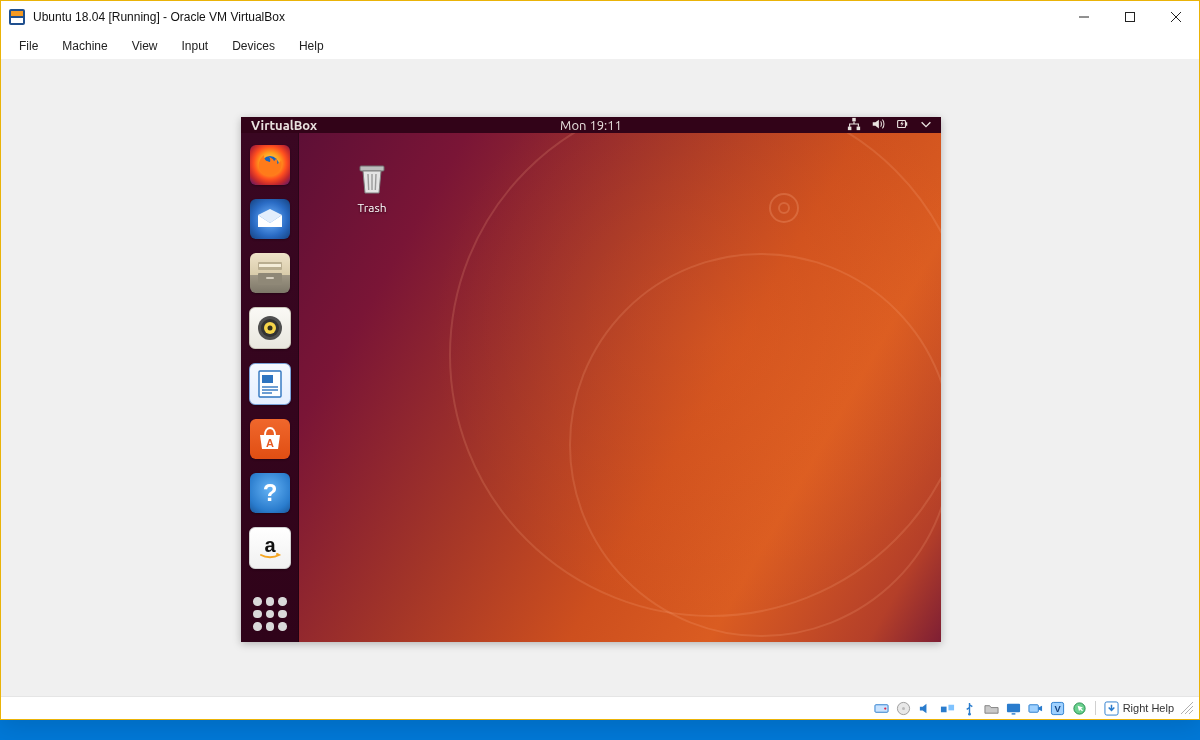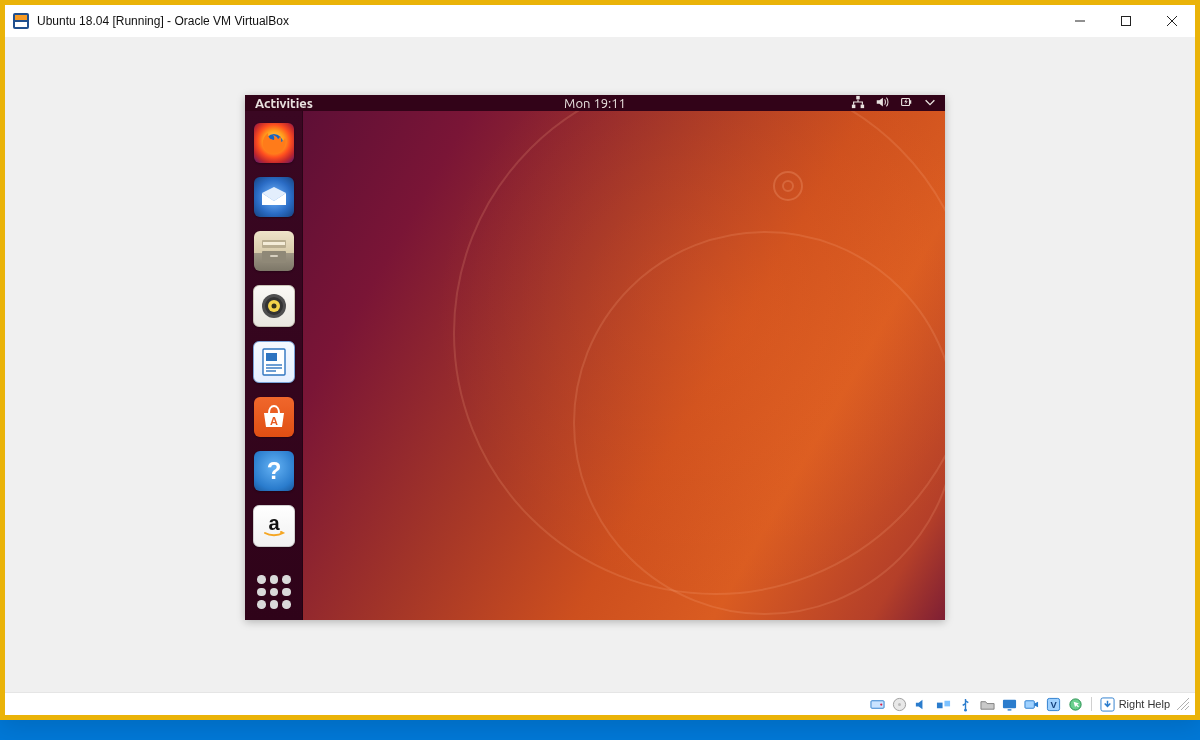--- a/index.html
+++ b/index.html
@@ -6,21 +6,21 @@
   body{background:#0178d7;}
   
   
   .win-notch{position:absolute;right:0;top:80px;width:16px;height:540px;background:#0b3f76;}
   
   
   .vbox-window{
     position:absolute;
     left:0;top:0;right:0;bottom:20px;
     background:#ffffff;
-    border:5px solid #eab308;
+    border:1px solid #eab308;
     box-shadow:0 6px 24px rgba(0,0,0,.12);
     display:flex;flex-direction:column;
   }
   
   
   .titlebar{
     height:32px;
     display:flex;align-items:center;
     background:#ffffff;
     font-size:12px;color:#000;
@@ -168,27 +168,35 @@
         </svg>
     </div>
     <div class="win-btn">
       <svg viewBox="0 0 10 10">
           <line x1="0" y1="0" x2="10" y2="10" stroke="#222" stroke-width="1"></line>
           <line x1="10" y1="0" x2="0" y2="10" stroke="#222" stroke-width="1"></line>
         </svg>
     </div>
   </div>
 
+  <div class="menubar">
+    <div class="menubar-item">File</div>
+    <div class="menubar-item">Machine</div>
+    <div class="menubar-item">View</div>
+    <div class="menubar-item">Input</div>
+    <div class="menubar-item">Devices</div>
+    <div class="menubar-item">Help</div>
+  </div>
 
   <div class="client">
 
     <div class="guest">
 
       <div class="topbar">
-        <div class="topbar-activities">Activities</div>
+        <div class="topbar-activities">VirtualBox</div>
         <div class="topbar-clock">Mon 19:11</div>
         <div class="topbar-right">
           <span>
             <svg viewBox="0 0 16 16">
                 <rect x="6" y="1" width="4" height="4" fill="#e8e1de"></rect>
                 <rect x="1" y="11" width="4" height="4" fill="#e8e1de"></rect>
                 <rect x="11" y="11" width="4" height="4" fill="#e8e1de"></rect>
                 <path d="M8 5v3M3 11V8h10v3" stroke="#e8e1de" stroke-width="1.3" fill="none"></path>
               </svg>
           </span>
@@ -280,20 +288,32 @@
               <span></span>
               <span></span>
             <span></span>
               <span></span>
               <span></span>
           </div>
         </div>
 
         <div class="desktop">
           <div class="beaver-dot"></div>
+          <div class="desk-icon">
+            <div class="box">
+              <svg viewBox="0 0 40 40">
+                <rect x="8" y="9" width="24" height="5" rx="1" fill="#bdbdbd" stroke="#6f6f6f"></rect>
+                <path d="M11 14h18l-2 22H13z" fill="#e4e4e4" stroke="#808080"></path>
+                <line x1="16" y1="17" x2="16.7" y2="33" stroke="#9a9a9a" stroke-width="1.4"></line>
+                <line x1="20" y1="17" x2="20" y2="33" stroke="#9a9a9a" stroke-width="1.4"></line>
+                <line x1="24" y1="17" x2="23.3" y2="33" stroke="#9a9a9a" stroke-width="1.4"></line>
+              </svg>
+            </div>
+            <div>Trash</div>
+          </div>
         </div>
 
       </div>
     </div>
   </div>
 
   <div class="statusbar">
     <div class="sb-icon">
         <svg viewBox="0 0 16 16">
           <rect x="1" y="4" width="14" height="8" rx="1" fill="#c9e3ff" stroke="#2a7ccd"></rect>

